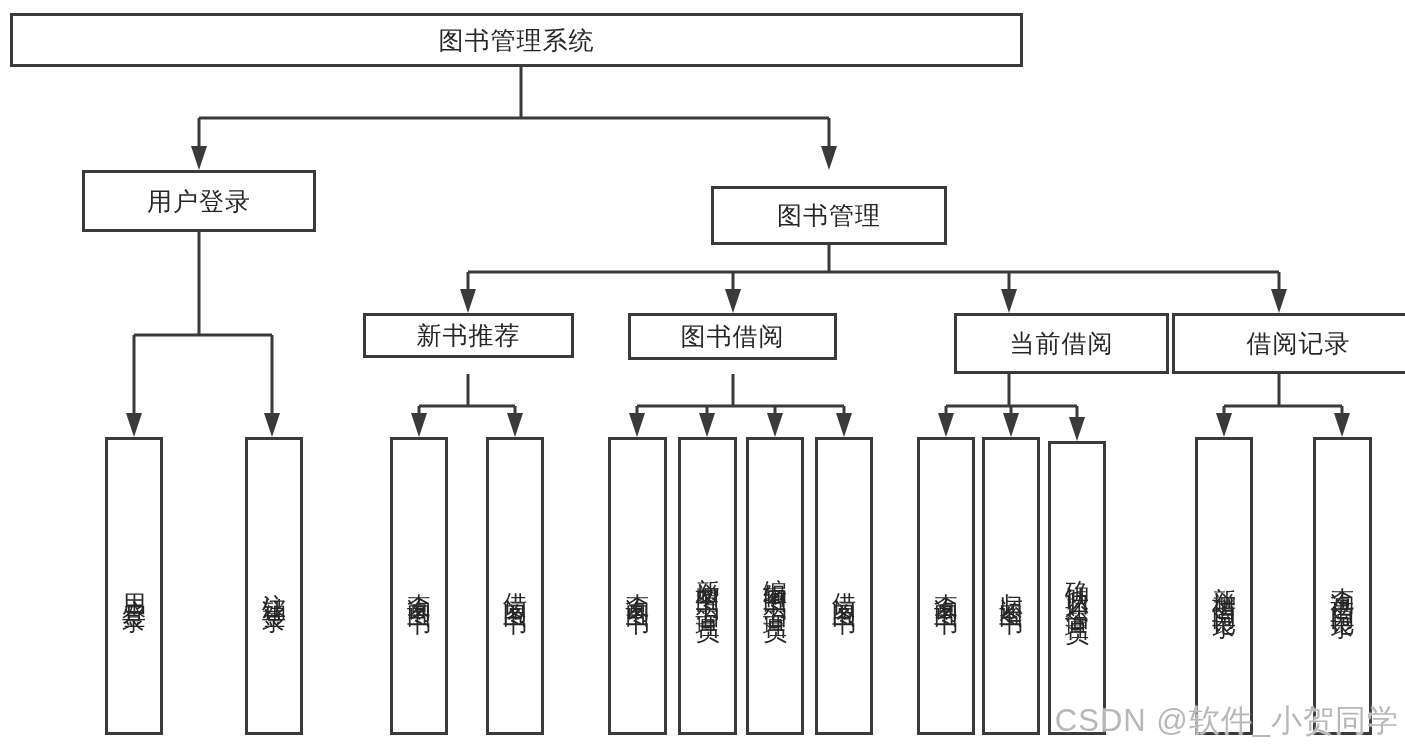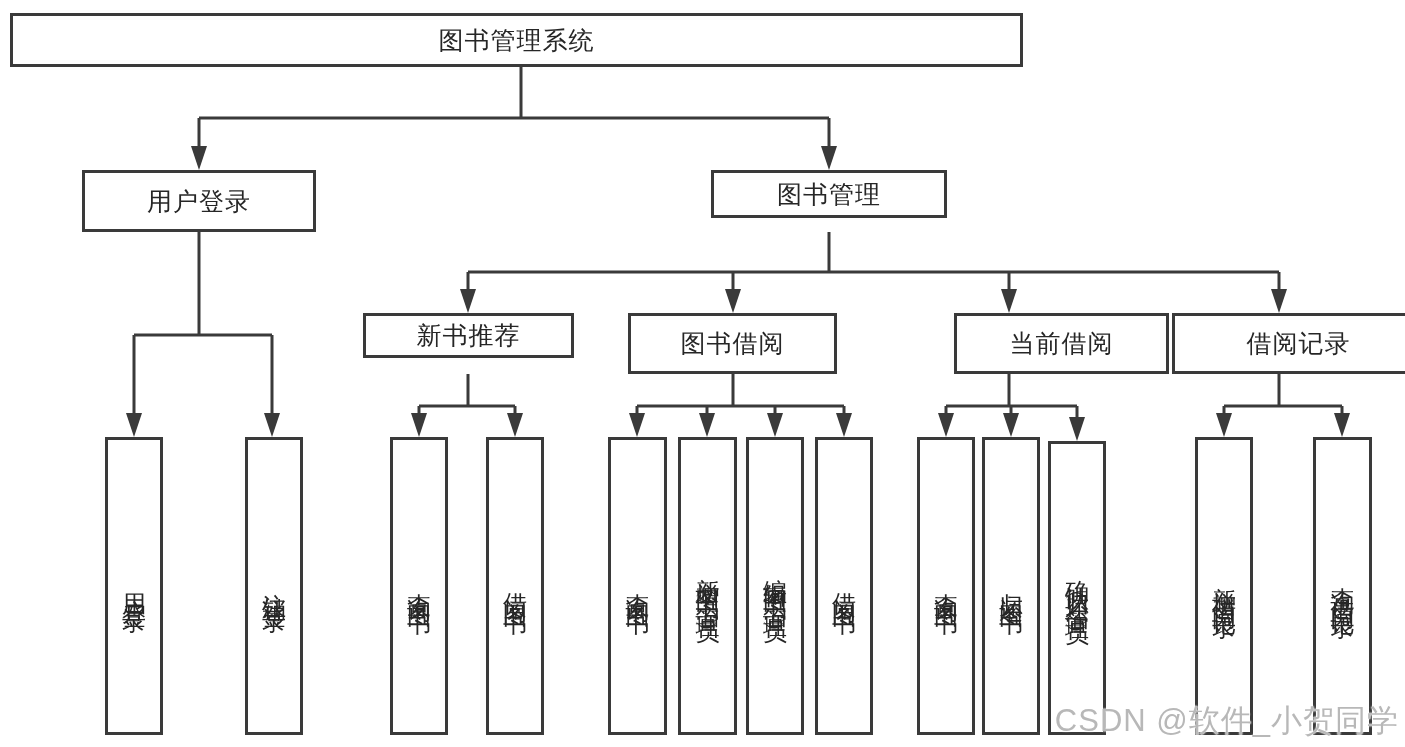--- a/index.html
+++ b/index.html
@@ -97,24 +97,24 @@
 
     <g>
       <path d="M1279 374 V406 M1224 406 H1342 M1224 406 V419 M1342 406 V419"></path>
       <path d="M1216 413 H1232 L1224 437 Z M1334 413 H1350 L1342 437 Z" fill="#3a3a3a" stroke="none"></path>
     </g>
   </svg>
 
   <div class="node h" style="left:10px; top:13px; width:1013px; height:54px;">图书管理系统</div>
 
   <div class="node h" style="left:82px; top:170px; width:234px; height:62px;">用户登录</div>
-  <div class="node h" style="left:711px; top:170px; width:236px; height:48px;">图书管理</div>
+  <div class="node h" style="left:711px; top:186px; width:236px; height:59px;">图书管理</div>
 
   <div class="node h" style="left:363px; top:313px; width:211px; height:45px;">新书推荐</div>
-  <div class="node h" style="left:628px; top:313px; width:209px; height:61px;">图书借阅</div>
+  <div class="node h" style="left:628px; top:313px; width:209px; height:47px;">图书借阅</div>
   <div class="node h" style="left:954px; top:313px; width:215px; height:61px;">当前借阅</div>
   <div class="node h" style="left:1172px; top:313px; width:253px; height:61px;">借阅记录</div>
 
   <div class="node v" style="left:105px; top:437px; width:58px; height:298px;">用户登录</div>
   <div class="node v" style="left:245px; top:437px; width:58px; height:298px;">注销登录</div>
 
   <div class="node v" style="left:390px; top:437px; width:58px; height:298px;">查询图书</div>
   <div class="node v" style="left:486px; top:437px; width:58px; height:298px;">借阅图书</div>
 
   <div class="node v" style="left:608px; top:437px; width:59px; height:298px;">查询图书</div>

